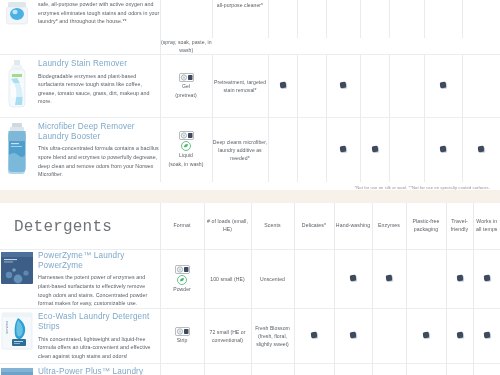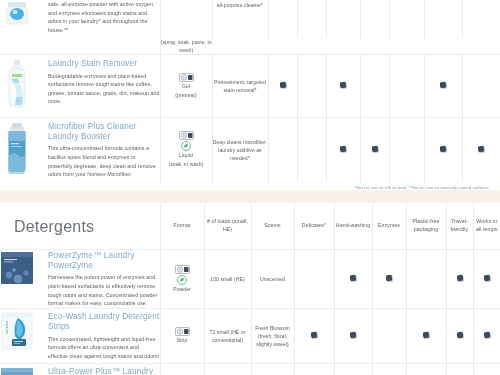--- a/index.html
+++ b/index.html
@@ -11,21 +11,21 @@
     -webkit-font-smoothing:antialiased;
   }
   .page{position:relative;width:500px;height:375px;overflow:hidden;}
 
   
   .section{position:relative;background:#fff;}
   .tbl{width:100%;border-collapse:collapse;table-layout:fixed;}
   .tbl td,.tbl th{vertical-align:middle;padding:0;}
 
   .prodcell{padding:6px 8px 6px 14px;vertical-align:top;}
-  .prodrow{display:flex;gap:14px;align-items:flex-start;}
+  .prodrow{display:flex;gap:4px;align-items:flex-start;}
   .thumb{flex:0 0 auto;width:34px;}
   .ptext{flex:1 1 auto;min-width:0;}
   .pname{
     font-size:8.2px;line-height:1.25;font-weight:400;
     color:#7fa8c9;letter-spacing:.15px;margin:0 0 2px 0;
   }
   .pdesc{font-size:5.3px;line-height:1.62;color:#5b6066;margin:0;letter-spacing:.05px;}
 
   .cell{
     border-left:1px solid #e9ecef;
@@ -61,21 +61,21 @@
   
   .sectitle{
     font-size:16px;font-weight:400;color:#6f7479;
     letter-spacing:.2px;padding:12px 0 10px 14px;
   }
   .hdr{
     font-size:5.2px;line-height:1.5;color:#5b6066;
     text-align:center;border-left:1px solid #e9ecef;
     padding:6px 2px 7px 2px;font-weight:400;letter-spacing:.1px;
   }
-  .hdr.blank{border-left:none;}
+  .hdr.blank{border-left:none;font-family:Liberation Mono, monospace;}
 </style>
 </head>
 <body>
 
 <div class="page">
 
   <div class="section">
     <table class="tbl">
       <colgroup>
         <col style="width:160px">
@@ -175,21 +175,21 @@
                 <rect x="12" y="1" width="10" height="5" rx="1" fill="#cfd9e2"></rect>
                 <rect x="10" y="5" width="14" height="5" rx="1" fill="#dce5ec"></rect>
                 <rect x="8.5" y="9" width="17" height="41" rx="3.5" fill="#4f9ecb"></rect>
                 <rect x="8.5" y="9" width="17" height="10" fill="#7fb7d8"></rect>
                 <path d="M9 33 q5 -4 9 0 q4 4 7 0 v16 a3 3 0 0 1 -3 3 h-11 a3 3 0 0 1 -3 -3 z" fill="#8fc4e0" opacity=".7"></path>
                 <rect x="11" y="21" width="8" height="1.2" fill="#e8f2f8" opacity=".8"></rect>
                 <rect x="11" y="24" width="11" height="1" fill="#e8f2f8" opacity=".6"></rect>
               </svg>
             </div>
             <div class="ptext">
-              <p class="pname">Microfiber Plus Cleaner Laundry Booster</p>
+              <p class="pname">Microfiber Deep Remover Laundry Booster</p>
               <p class="pdesc">This ultra-concentrated formula contains a bacillus spore blend and enzymes to powerfully degrease, deep clean and remove odors from your Norwex Microfiber.</p>
             </div>
           </div>
         </td>
         <td class="cell fmt">
           <div class="fmtbox">
             <svg width="15" height="9" viewBox="0 0 20 12" class="ic">
               <rect x=".6" y=".6" width="18.8" height="10.8" rx="2" fill="#fff" stroke="#9aa1a8" stroke-width="1"></rect>
               <circle cx="6.6" cy="6" r="3.6" fill="#eef1f3" stroke="#9aa1a8" stroke-width="1"></circle>
               <circle cx="6.6" cy="6" r="1.5" fill="#c4cad0"></circle>

